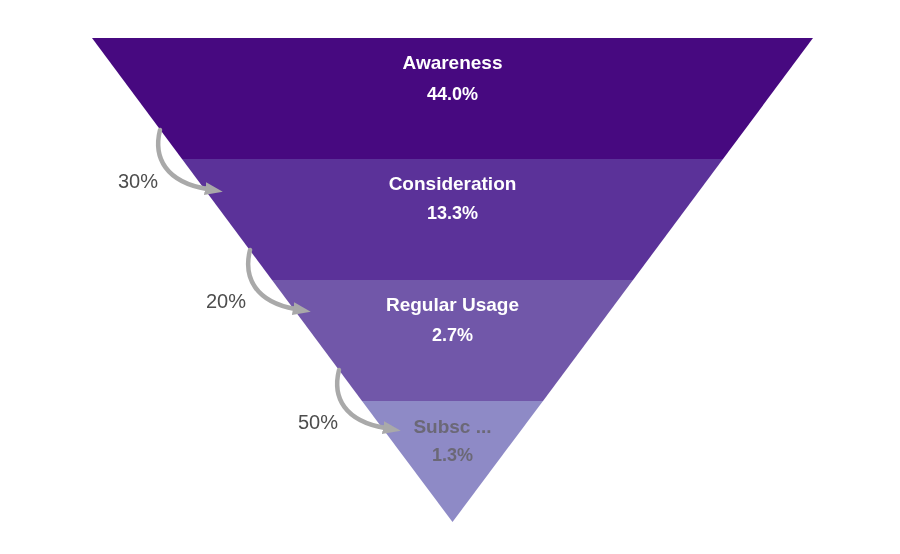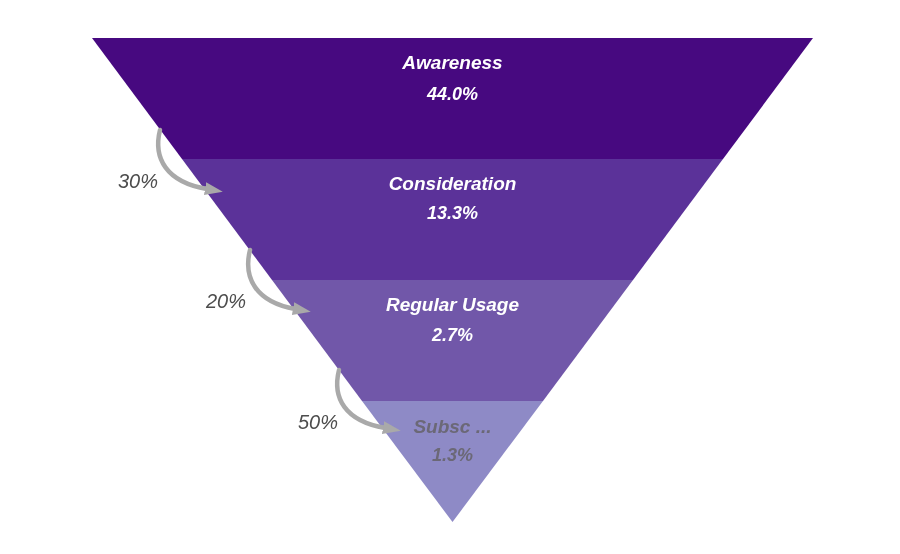--- a/index.html
+++ b/index.html
@@ -8,21 +8,20 @@
     background: #ffffff;
     width: 900px;
     height: 554px;
     overflow: hidden;
     font-family: "Liberation Sans", sans-serif;
   }
   .chart-wrap {
     position: relative;
     width: 892px;
     height: 554px;
-    font-style: italic;
   }
   .stage-label {
     font-family: "Liberation Sans", sans-serif;
     font-size: 19px;
     font-weight: 700;
     text-anchor: middle;
     dominant-baseline: central;
   }
   .stage-value {
     font-family: "Liberation Sans", sans-serif;

